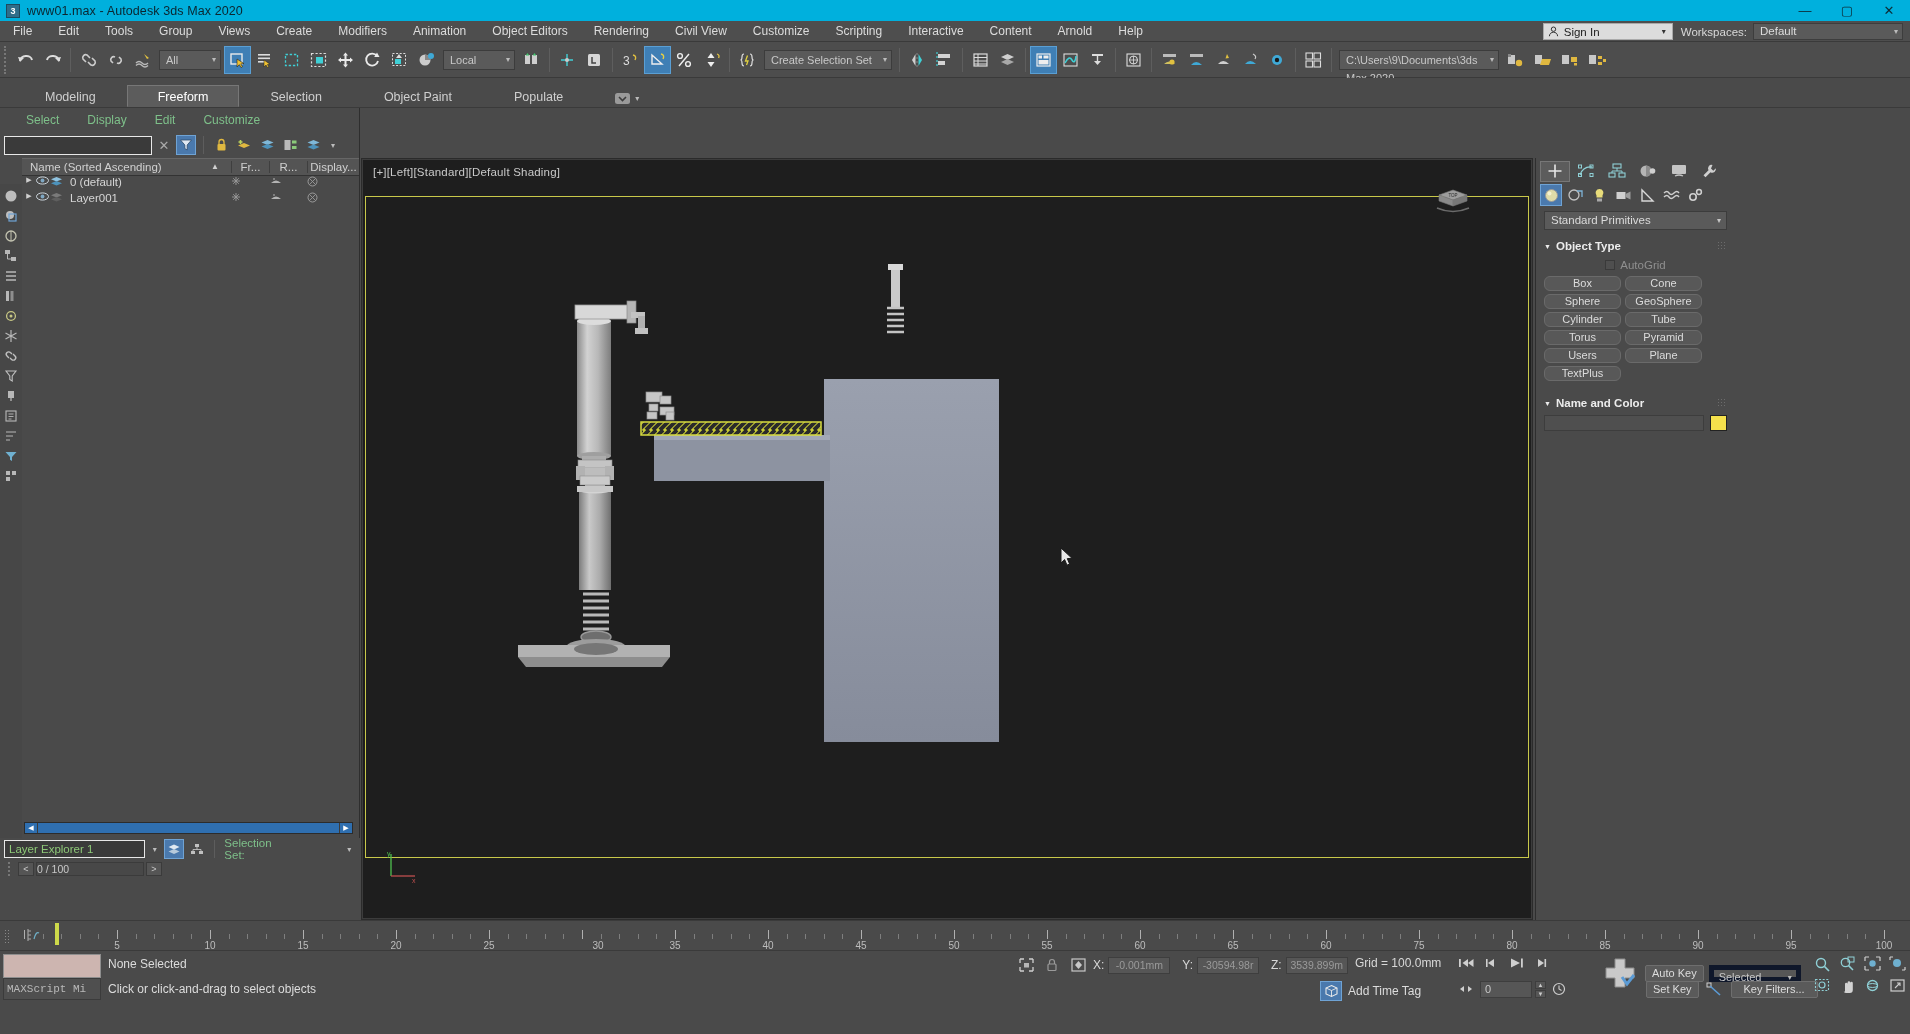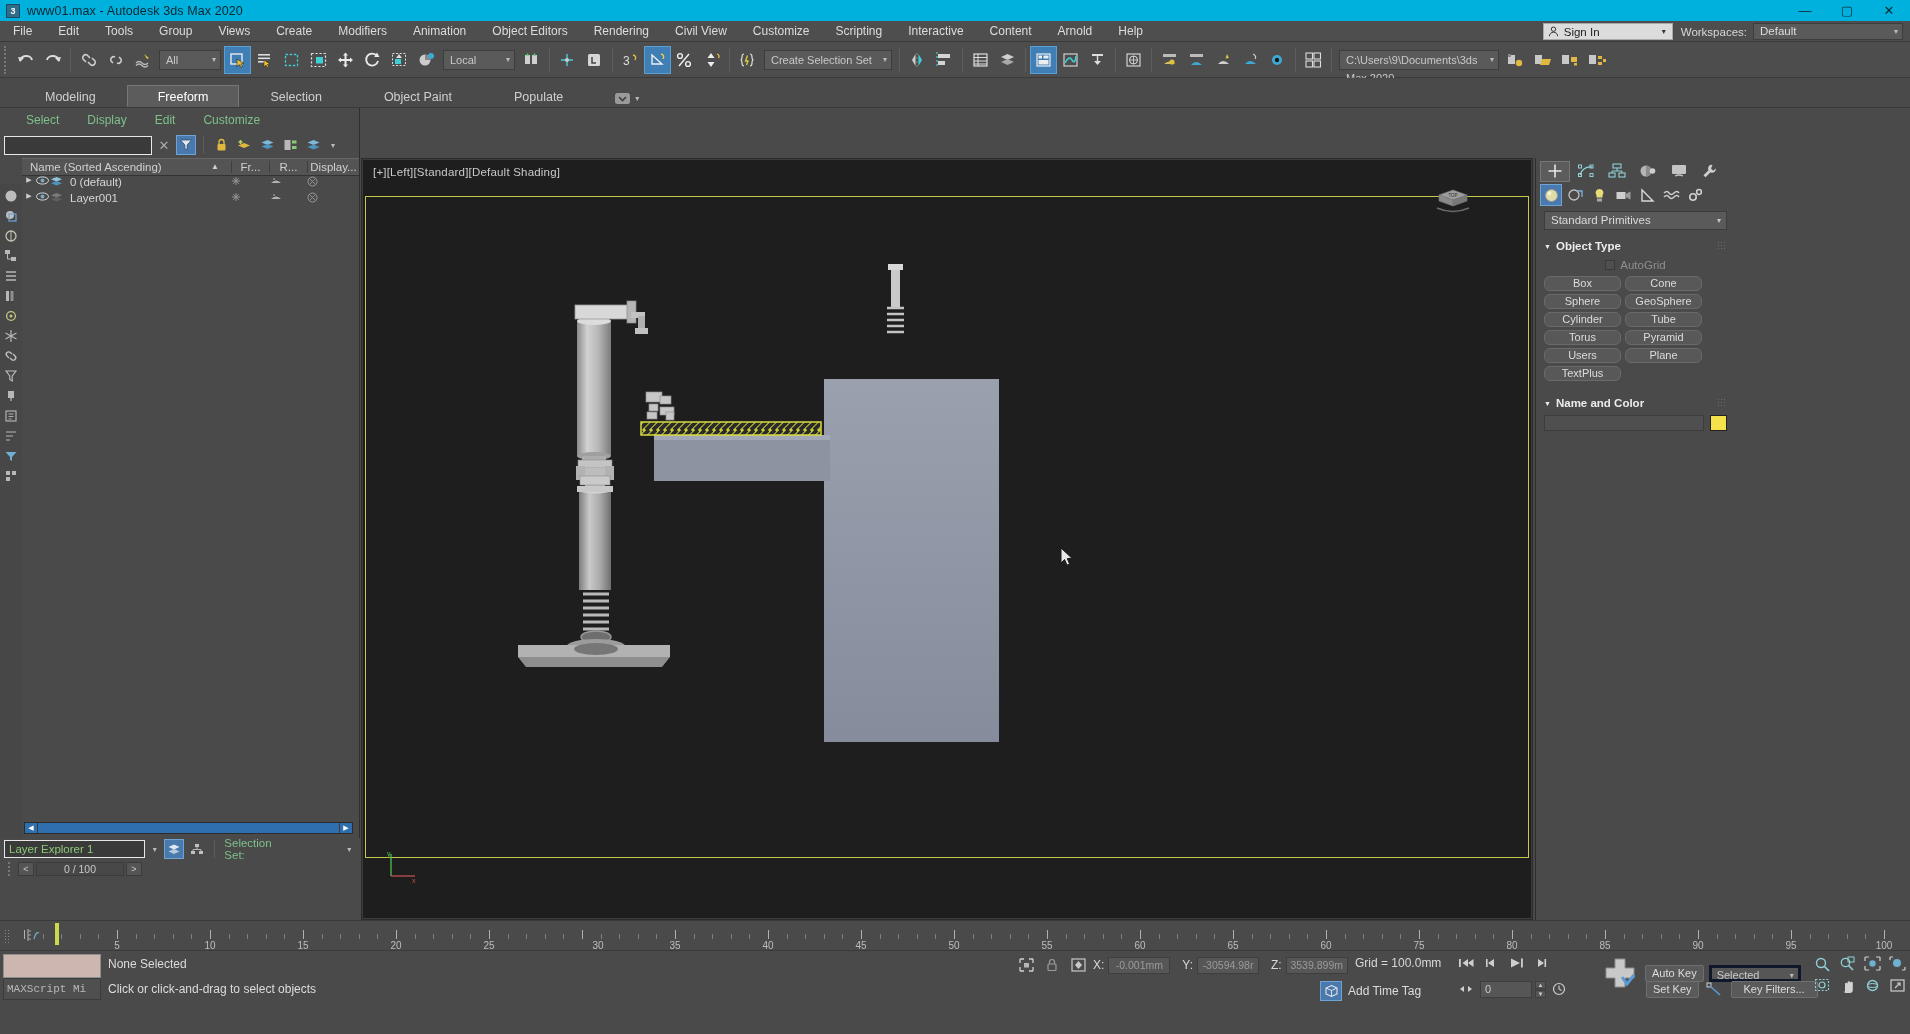--- a/index.html
+++ b/index.html
@@ -147,22 +147,22 @@
   }
   .caret-btn { width:14px; text-align:center; color:#bbb; font-size:8px; }
   .vsep { width:1px; height:18px; background:#3a3a3a; border-right:1px solid #5d5d5d; margin:0 4px; }
   .selset-lbl { font-size:11.5px; color:#7ec08a; margin-left:2px; }
   .lexp-bar2 { display:flex; align-items:center; height:18px; padding-left:8px; gap:2px; }
   .spin-btn {
     width:16px; height:14px; background:#555; border:1px solid #3b3b3b; color:#ccc;
     font-size:9px; text-align:center; line-height:12px;
   }
   .frame-field {
-    width:88px; height:14px; background:#484848; border:1px solid #3b3b3b; color:#c8c8c8;
-    font-size:10.5px; text-align:center; line-height:12px;
+    width:108px; height:14px; background:#484848; border:1px solid #3b3b3b; color:#c8c8c8;
+    font-size:10.5px; text-align:left; line-height:12px;
   }
 
   
   .vp-outer {
     position:absolute; left:361px; top:158px; width:1172px; height:762px;
     background:#3c3c3c; border:1px solid #2b2b2b;
   }
   .vp {
     position:absolute; left:1px; top:1px; width:1168px; height:758px;
     background:#1e1e1e;
@@ -263,21 +263,21 @@
   .attbox { width:22px; height:20px; background:#4a79ad; border:1px solid #6fa3d4; display:flex; align-items:center; justify-content:center; }
   .anim-ctl { position:absolute; left:1455px; top:2px; display:flex; align-items:center; gap:3px; }
   .anim-btn { width:22px; height:20px; display:flex; align-items:center; justify-content:center; }
   .anim-row2 { position:absolute; left:1455px; top:28px; display:flex; align-items:center; gap:3px; }
   .frame-spin { width:52px; height:17px; background:#565656; border:1px solid #3e3e3e;
     color:#c8c8c8; font-size:11px; line-height:15px; padding-left:4px; }
   .key-area { position:absolute; left:1600px; top:2px; display:flex; align-items:center; gap:5px; }
   .bigplus { width:40px; height:40px; display:flex; align-items:center; justify-content:center; }
   .keybtn { height:17px; background:#5a5a5a; border:1px solid #6e6e6e; border-radius:2px;
     font-size:11px; color:#dcdcdc; padding:0 6px; line-height:15px; }
-  .keycombo { width:92px; height:17px; background:#565656; border:3px solid #0f172a;
+  .keycombo { width:92px; height:17px; background:#565656; border:5px solid #0f172a;
     color:#c8c8c8; font-size:11px; line-height:15px; padding:0 14px 0 5px; position:relative; }
   .keycombo::after { content:"▾"; position:absolute; right:4px; top:0; font-size:8px; color:#bbb; }
   .key-area2 { position:absolute; left:1600px; top:28px; display:flex; align-items:center; gap:5px; }
   .nav-area { position:absolute; left:1810px; top:2px; display:flex; flex-wrap:wrap; width:100px; }
   .nav-btn { width:25px; height:22px; display:flex; align-items:center; justify-content:center; }
 
   svg { display:block; }
 </style>
 </head>
 <body>

